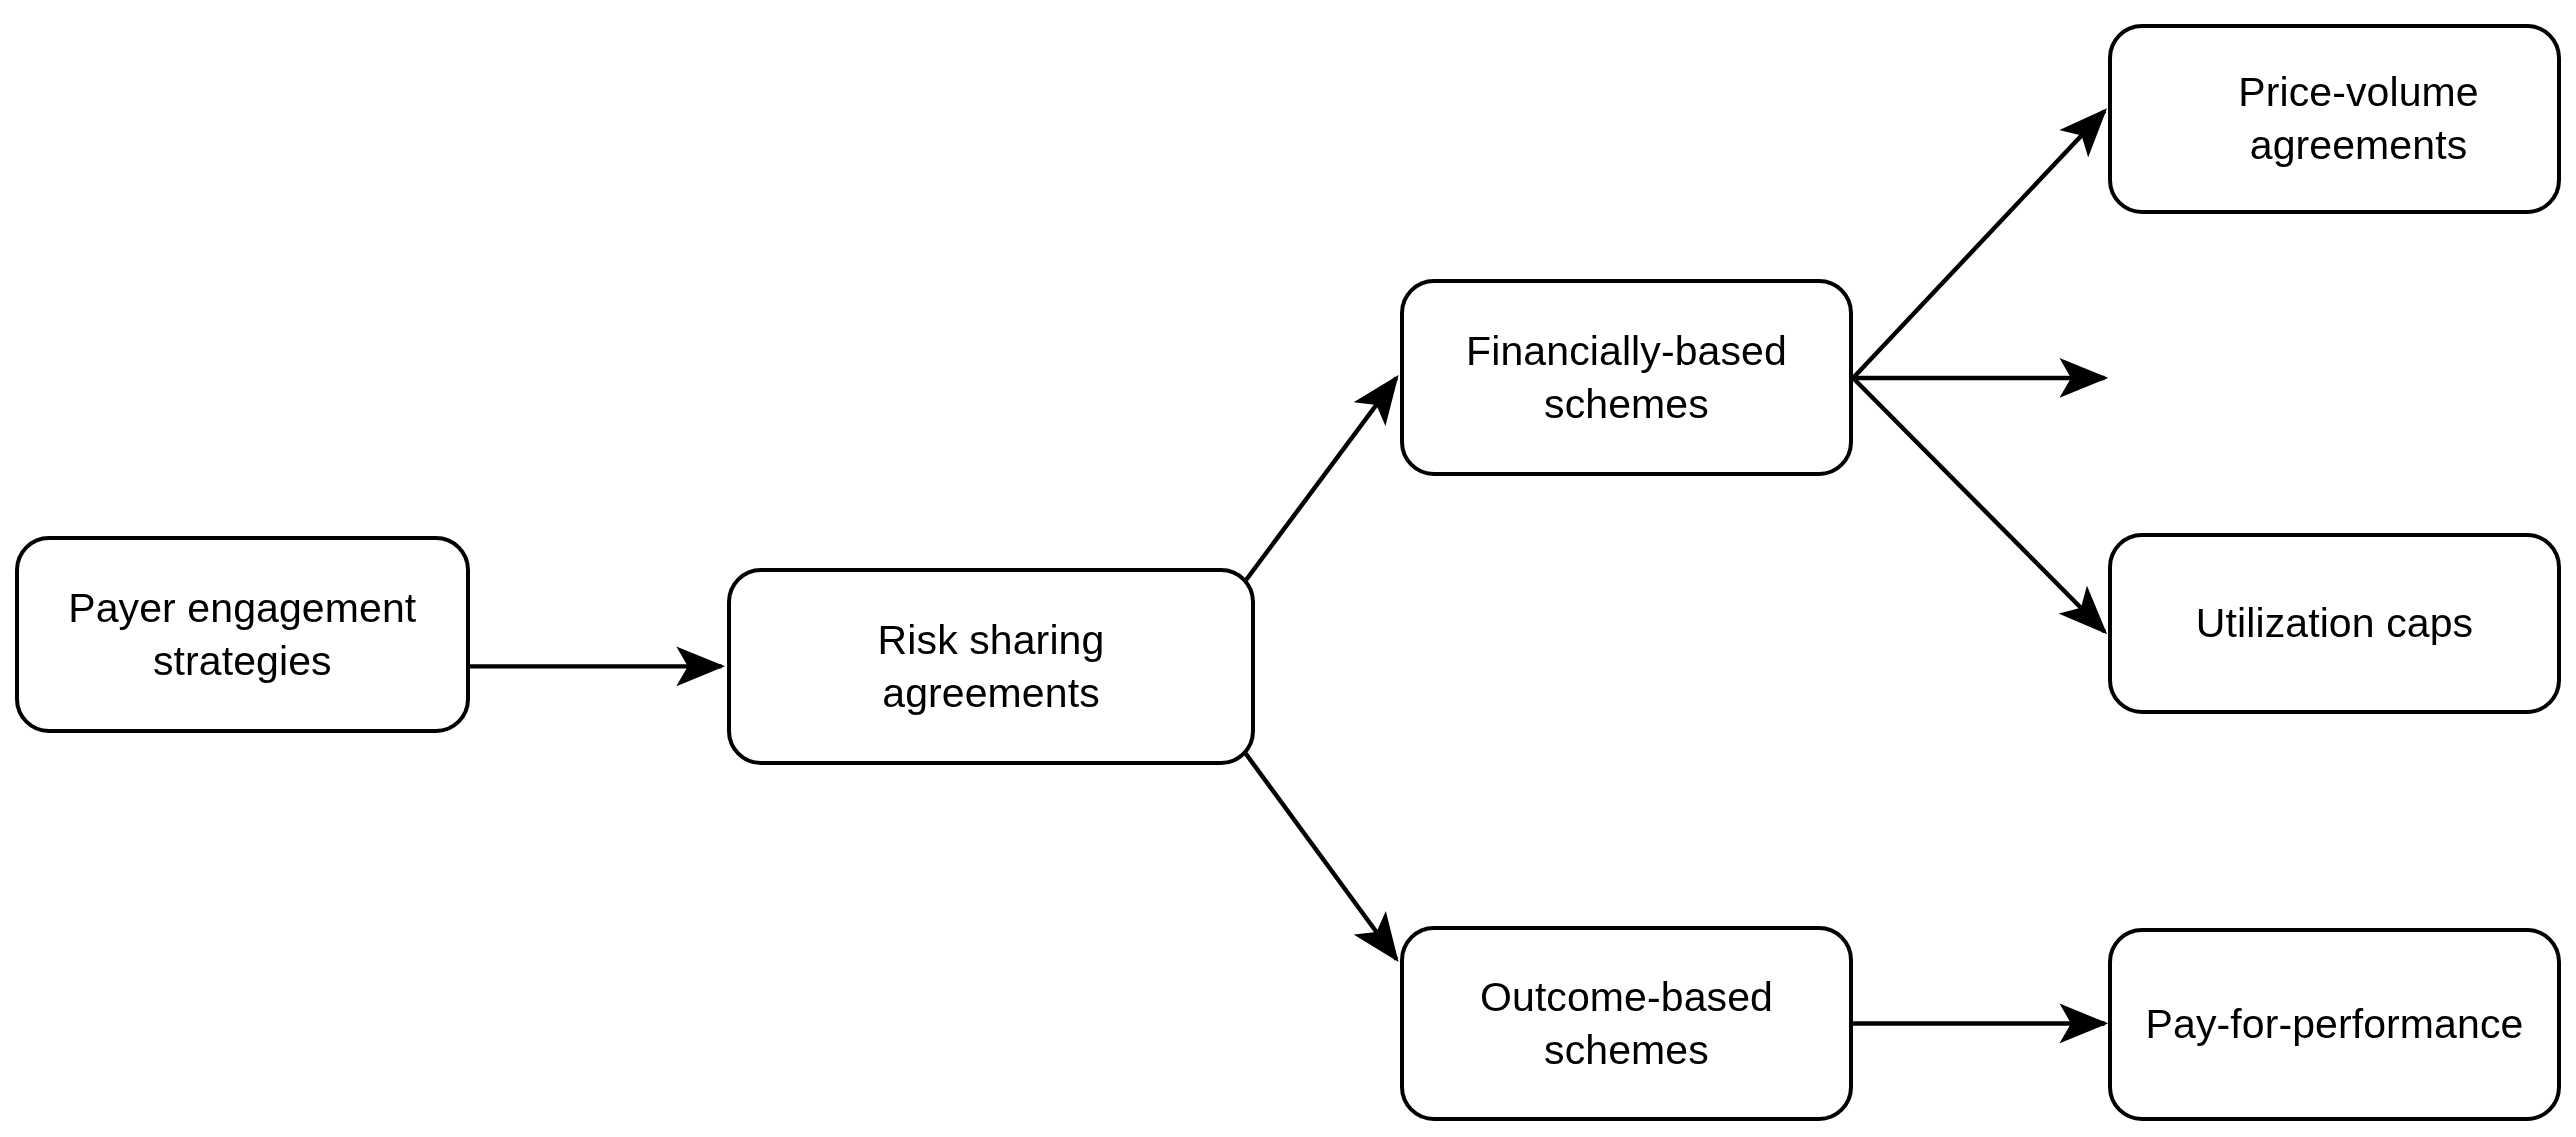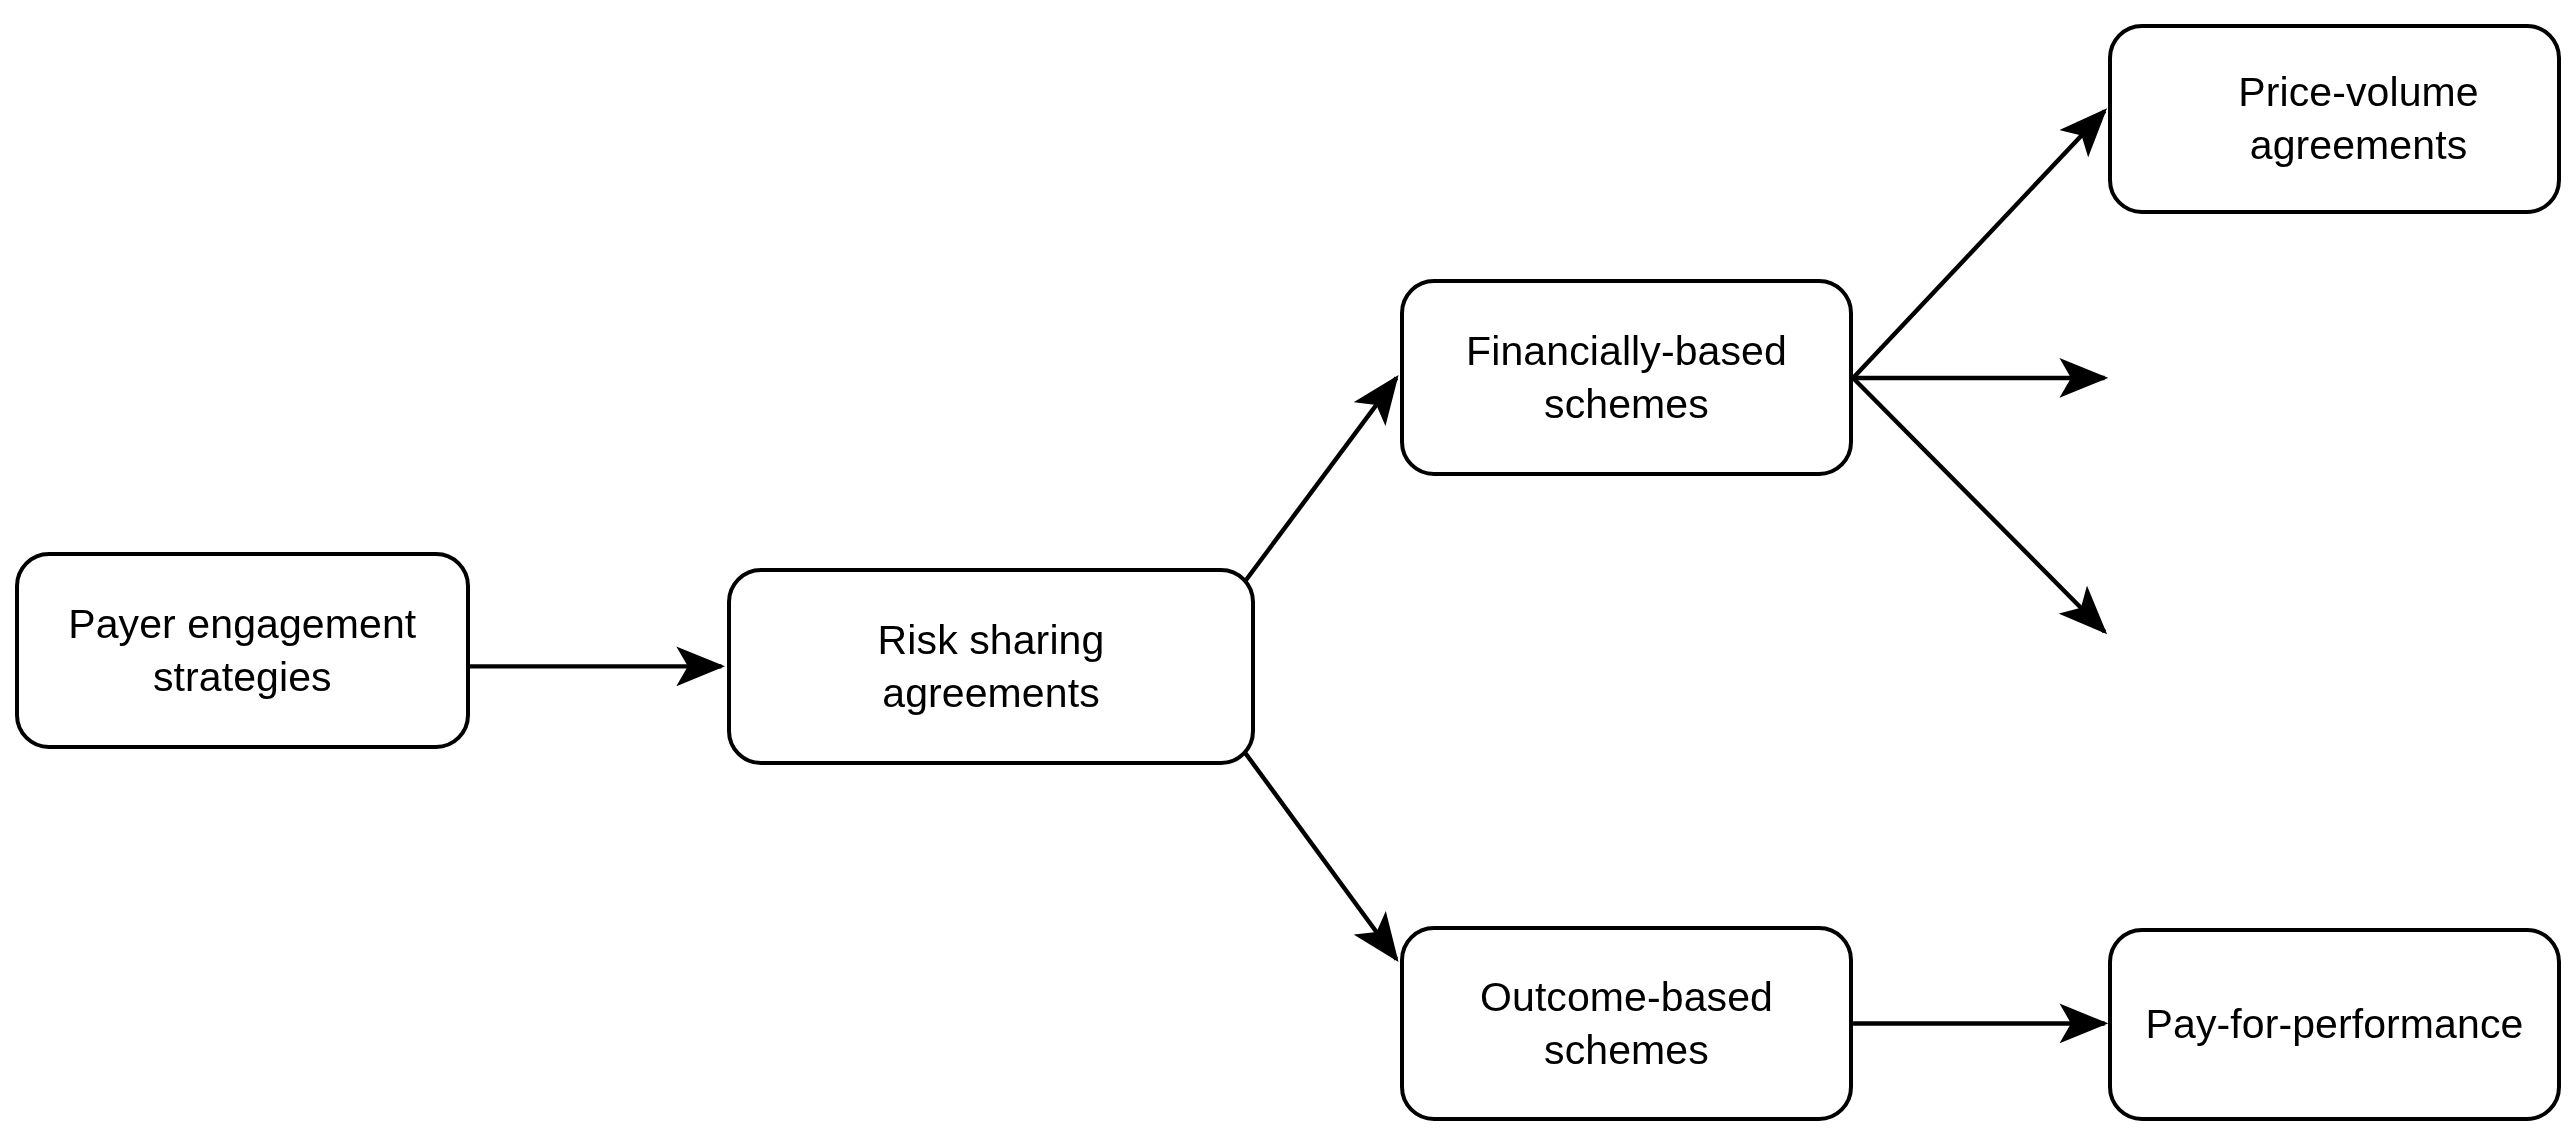--- a/index.html
+++ b/index.html
@@ -59,21 +59,21 @@
         <line x1="637" y1="903" x2="978" y2="903" marker-end="url(#arrowhead)"></line>
         <line x1="1602" y1="903" x2="1893" y2="512" marker-end="url(#arrowhead)"></line>
         <line x1="1602" y1="903" x2="1893" y2="1300" marker-end="url(#arrowhead)"></line>
         <line x1="2512" y1="512" x2="2853" y2="150" marker-end="url(#arrowhead)"></line>
         <line x1="2512" y1="512" x2="2853" y2="512" marker-end="url(#arrowhead)"></line>
         <line x1="2512" y1="512" x2="2853" y2="856" marker-end="url(#arrowhead)"></line>
         <line x1="2512" y1="1387" x2="2853" y2="1387" marker-end="url(#arrowhead)"></line>
       </g>
   </svg>
 
-  <div class="node" style="left: 14.8px; top: 552px; width: 455px; height: 197px;">
+  <div class="node" style="left: 14.8px; top: 536px; width: 455px; height: 197px;">
     <span class="node-label">Payer engagement
 strategies</span>
   </div>
 
   <div class="node" style="left: 727px; top: 568px; width: 528px; height: 197px;">
     <span class="node-label">Risk sharing
 agreements</span>
   </div>
 
   <div class="node" style="left: 1400px; top: 279px; width: 453px; height: 197px;">
@@ -82,18 +82,21 @@
   </div>
   <div class="node" style="left: 1400px; top: 926px; width: 453px; height: 195px;">
     <span class="node-label">Outcome-based
 schemes</span>
   </div>
 
   <div class="node" style="left: 2108px; top: 23.6px; width: 453px; height: 190px; padding-left: 48px;">
     <span class="node-label">Price-volume
 agreements</span>
   </div>
+  <div class="node" style="left: 2108px; top: 533px; width: 453px; height: 181px;">
+    <span class="node-label">Utilization caps</span>
+  </div>
   <div class="node" style="left: 2108px; top: 928px; width: 453px; height: 193px;">
     <span class="node-label">Pay-for-performance</span>
   </div>
 
 </div>
 
 
 </body></html>

